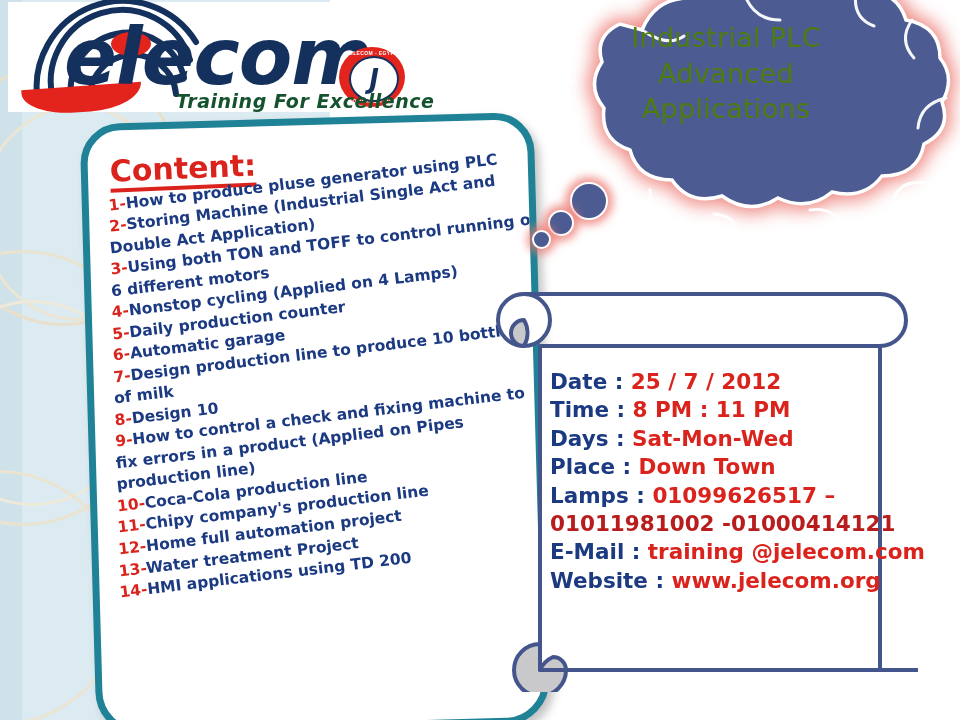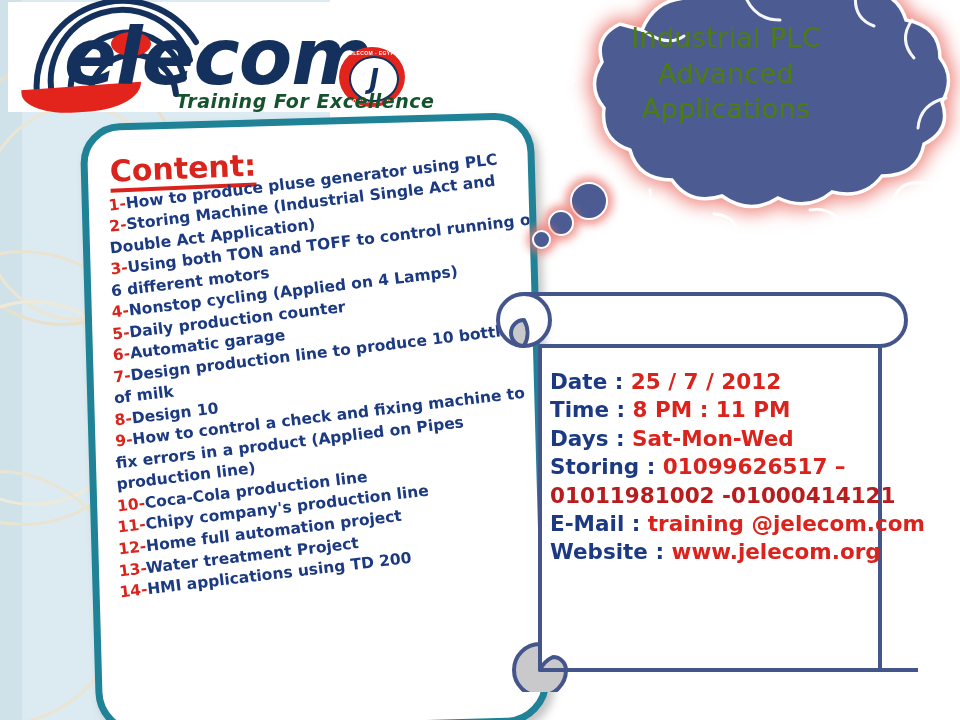--- a/index.html
+++ b/index.html
@@ -274,21 +274,22 @@
 
       <path d="M74 372 a26 26 0 1 0 26 26 H74 Z" fill="#c9c9cc" stroke="#44558c" stroke-width="4" stroke-linejoin="round"></path>
       <path d="M74 398 H100 a13 13 0 0 0-13-13 a26 26 0 0 0-13 13 Z" fill="#c9c9cc" stroke="#44558c" stroke-width="4" stroke-linejoin="round"></path>
     </svg>
 
     <div class="details">
       <div id="details-rows">
           <div class="details-row"><span>Date : </span><span class="val">25 / 7 / 2012</span></div>
           <div class="details-row"><span>Time : </span><span class="val">8 PM : 11 PM</span></div>
           <div class="details-row"><span>Days : </span><span class="val">Sat-Mon-Wed</span></div>
-          <div class="details-row"><span>Storing : </span><span class="val">01099626517 –</span></div>
+          <div class="details-row"><span>Place : </span><span class="val">Down Town</span></div>
+          <div class="details-row"><span>Lamps : </span><span class="val">01099626517 –</span></div>
         </div>
       <div class="details-row cont">01011981002 -01000414121</div>
       <div class="details-row">
         <span>E-Mail :</span>
         <span class="val">training @jelecom.com</span>
       </div>
       <div class="details-row">
         <span>Website :</span>
         <span class="val">www.jelecom.org</span>
       </div>

